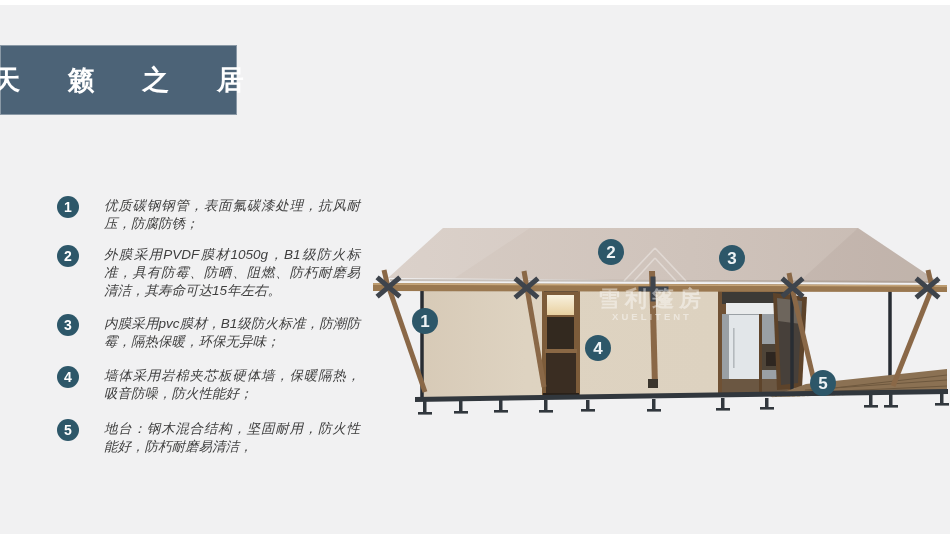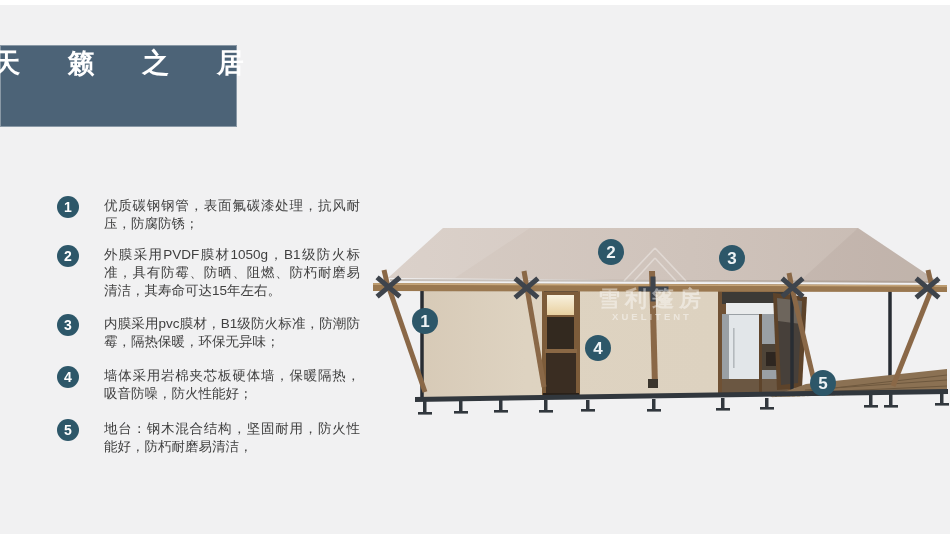--- a/index.html
+++ b/index.html
@@ -17,23 +17,23 @@
     position:relative;
     width:950px;height:534px;
     background:var(--bg);
     overflow:hidden;
   }
   .top-strip{
     position:absolute;left:0;top:0;width:950px;height:5px;
     background:#ffffff;
   }
   .title-box{
-    position:absolute;left:0;top:45px;width:237px;height:82px;
+    position:absolute;left:0;top:45px;width:237px;height:70px;
     background:var(--accent);
-    display:flex;justify-content:center;
+    display:flex;align-items:center;justify-content:center;
     box-shadow:0 0 0 1px rgba(255,255,255,0.35) inset;
   }
   .title-box span{
     color:#ffffff;
     font-size:27px;font-weight:bold;
     letter-spacing:20px;padding-left:20px;
     white-space:nowrap;
   }
   .features{position:absolute;left:0;top:0;width:370px;height:534px;}
   .feature{position:absolute;left:0;width:370px;}
@@ -41,20 +41,21 @@
     position:absolute;left:57px;top:0;
     width:22px;height:22px;border-radius:50%;
     background:var(--badge);
     color:#fff;font-size:14px;font-weight:bold;
     display:flex;align-items:center;justify-content:center;
   }
   .feature .feature-text{
     position:absolute;left:104px;top:1px;width:256px;
     font-size:13.5px;line-height:18px;color:var(--text);
     text-align:justify;
+    font-style:italic;
   }
   .f1{top:196px;} .f2{top:245px;} .f3{top:314px;} .f4{top:366px;} .f5{top:419px;}
   .tent-svg{position:absolute;left:360px;top:200px;}
   .wm-cn{font-size:22px;letter-spacing:5px;fill:rgba(255,255,255,0.45);font-weight:bold;}
   .wm-en{font-size:9.5px;letter-spacing:3px;fill:rgba(255,255,255,0.45);font-weight:bold;}
   .badge-circle{fill:var(--badge);}
   .badge-num{fill:#eef3f5;font-size:17px;font-weight:bold;text-anchor:middle;}
 </style>
 </head>
 <body>

